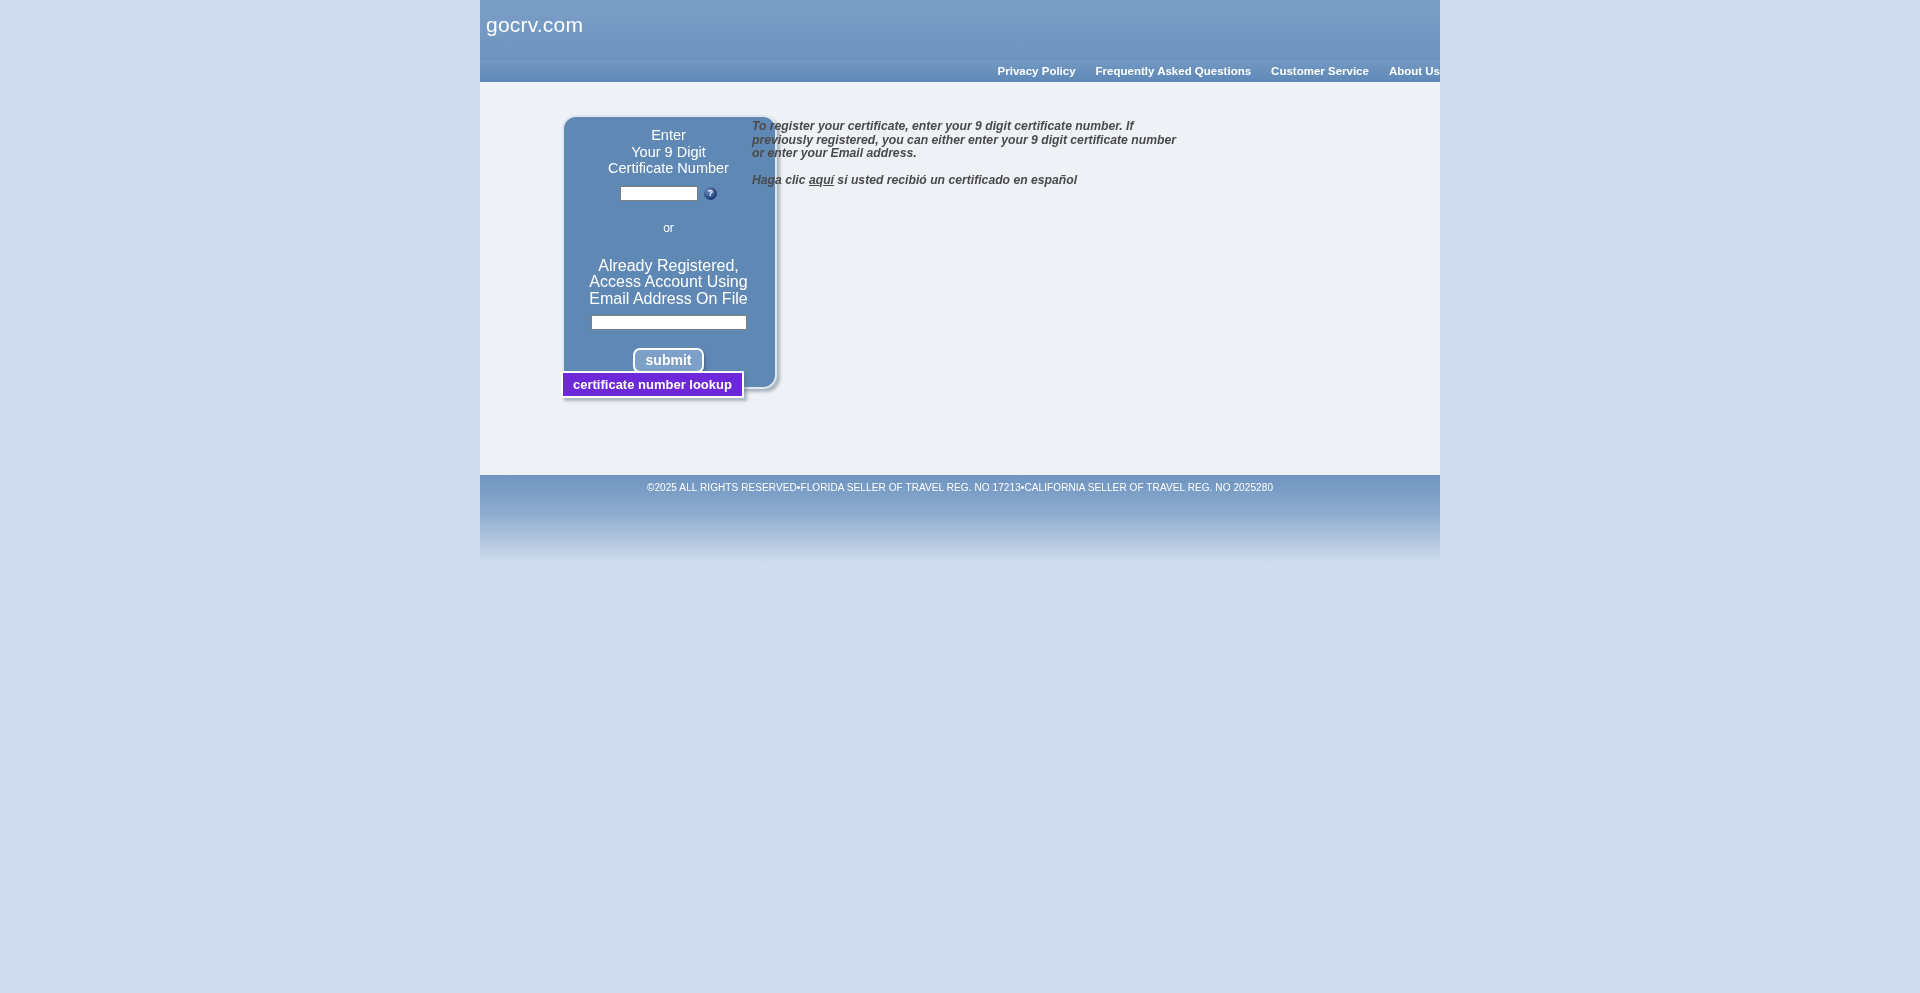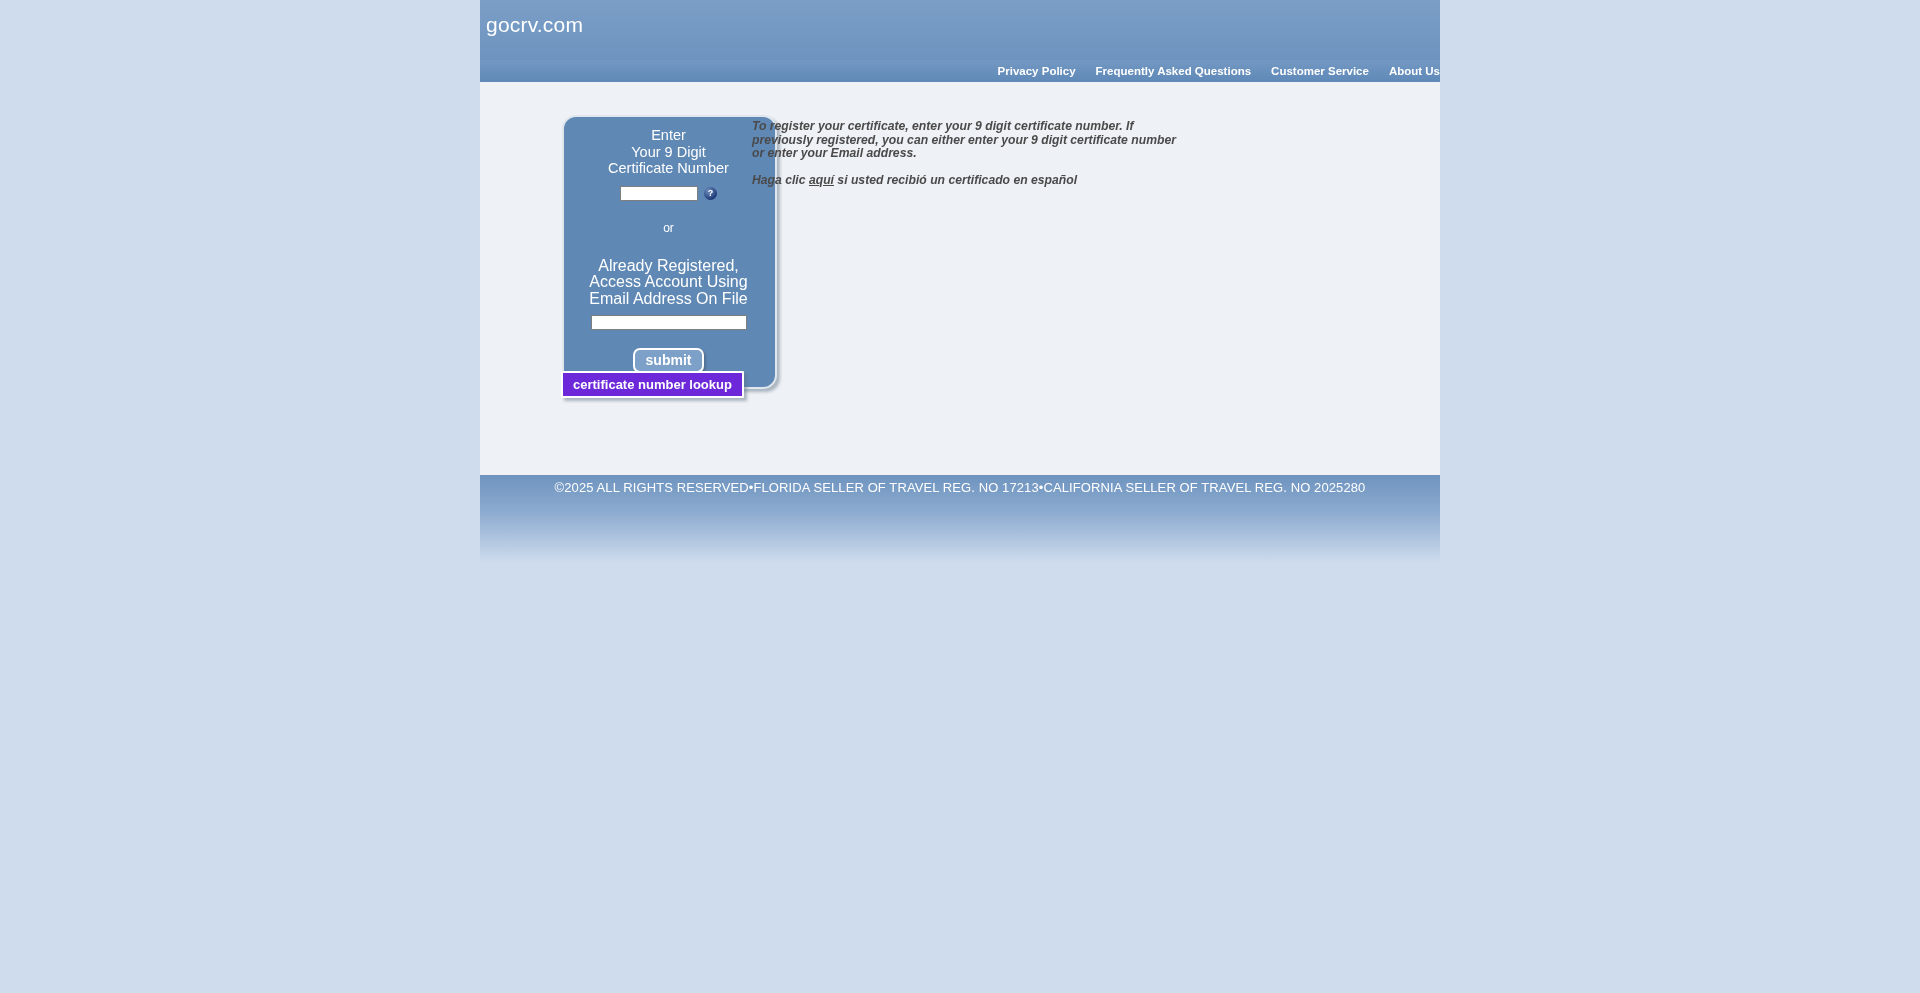--- a/index.html
+++ b/index.html
@@ -184,21 +184,21 @@
   
   .footer {
     background: linear-gradient(180deg, #6e94bf 0%, #8fadd1 45%, #cfdced 100%);
     height: 88px;
     padding-top: 8px;
     box-sizing: border-box;
     text-align: center;
   }
   .footer div {
     color: #ffffff;
-    font-size: 13px;
+    font-size: 10px;
     line-height: 9.5px;
     letter-spacing: 0.1px;
   }
 </style>
 </head>
 <body>
 
 <div class="page">
 
   <div class="header">

